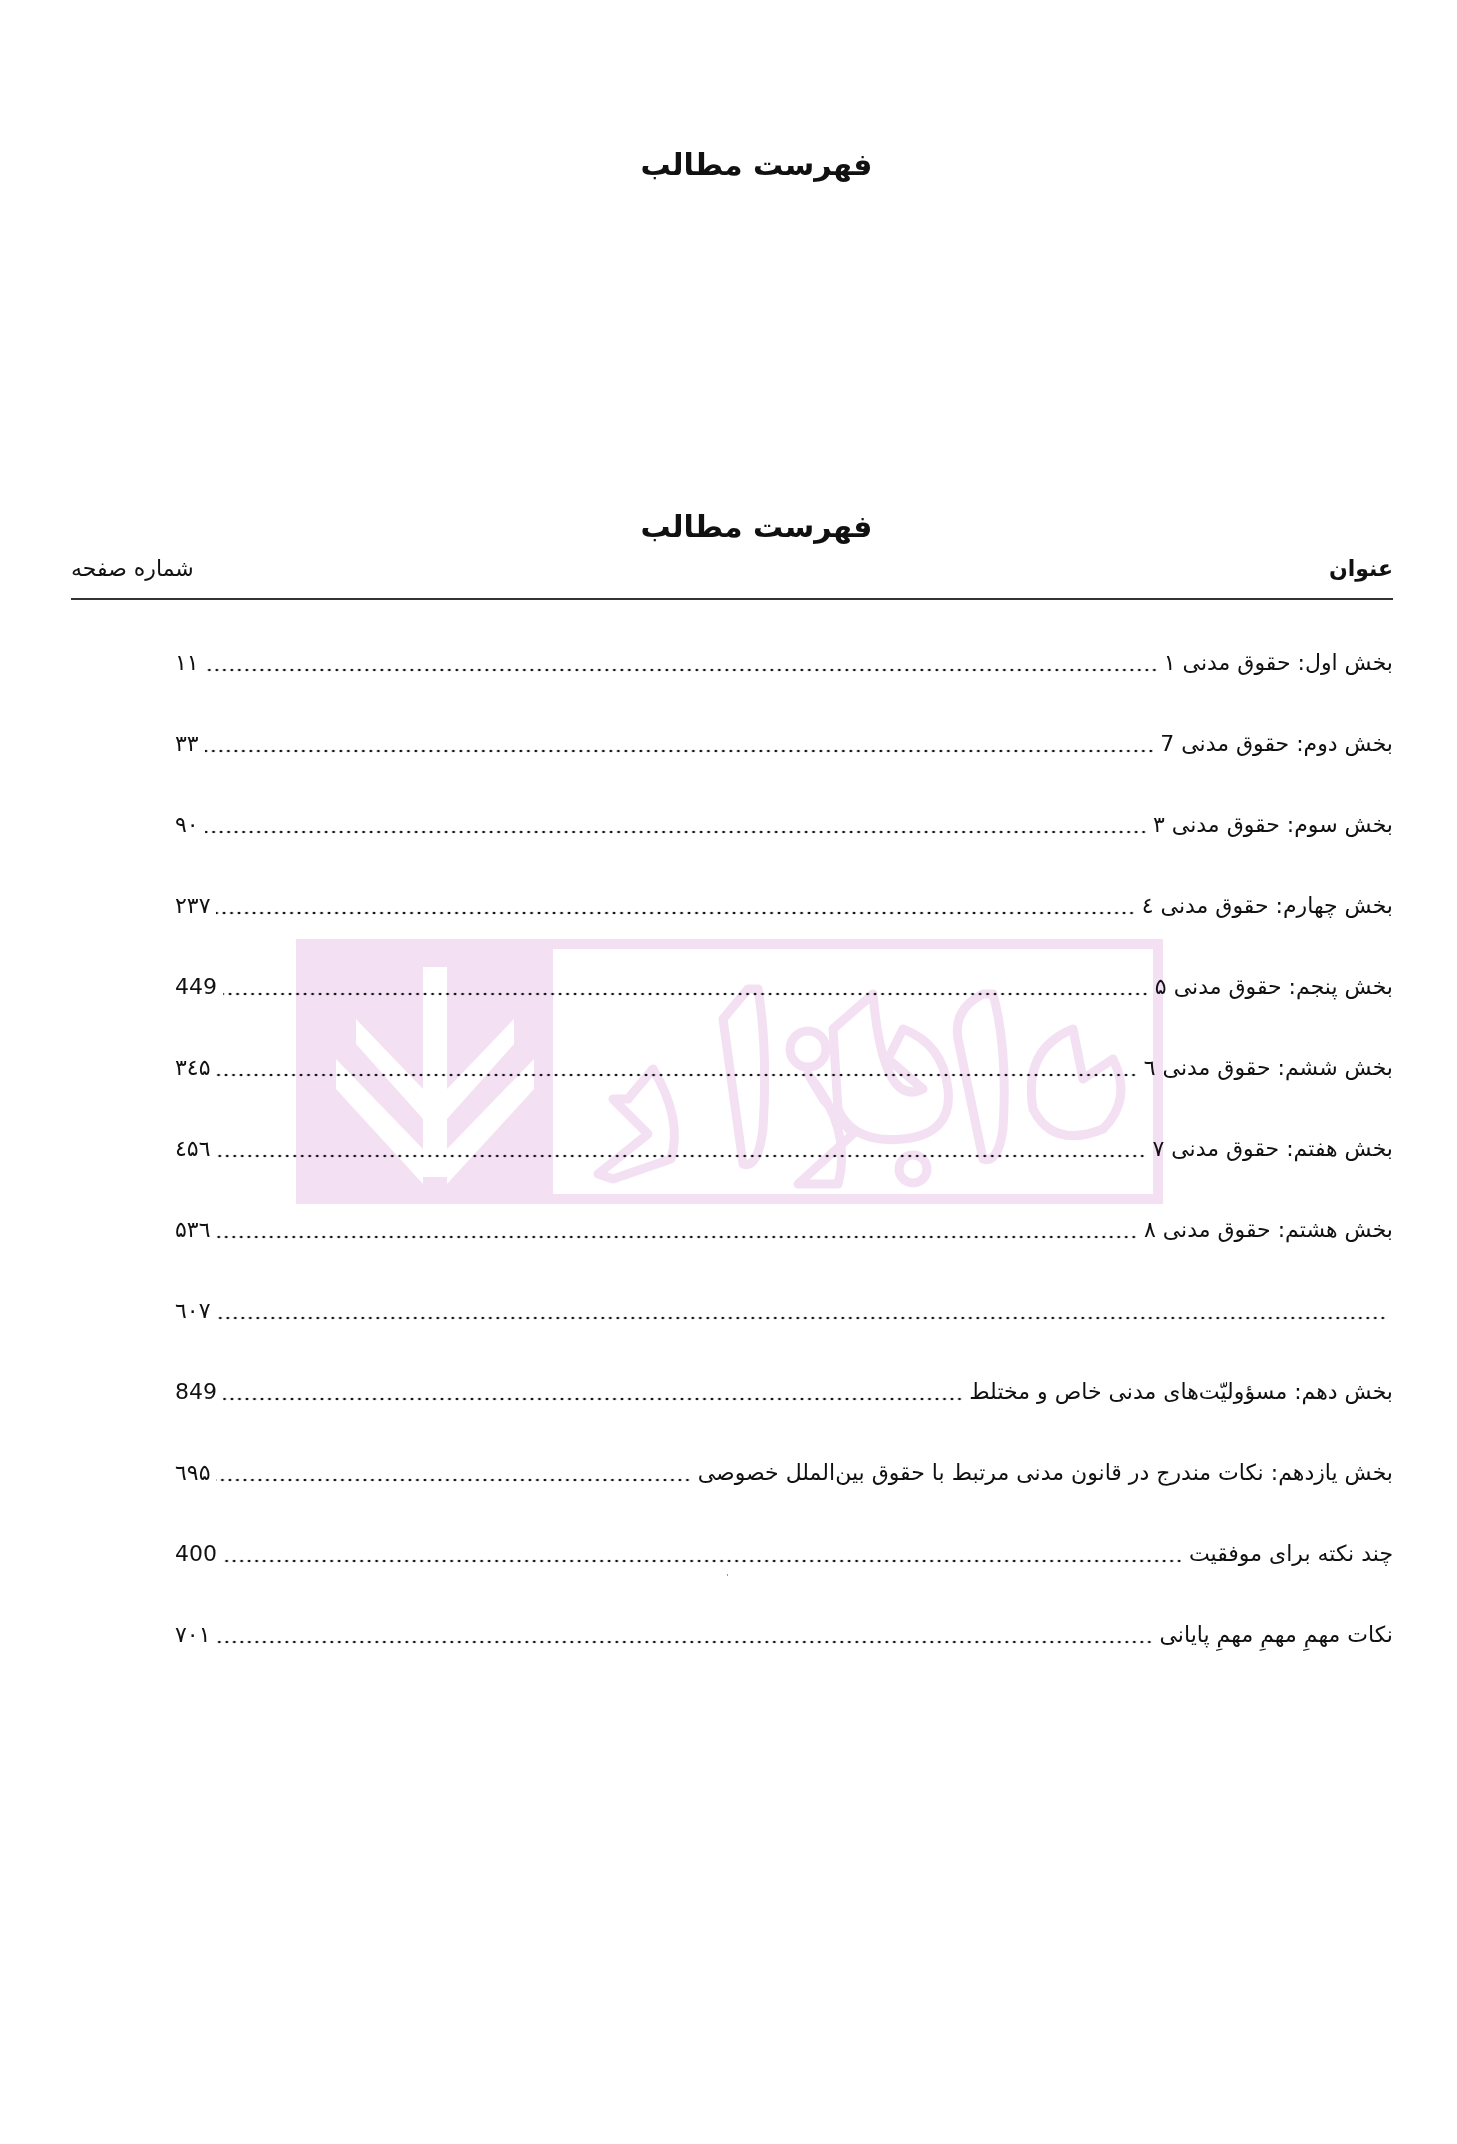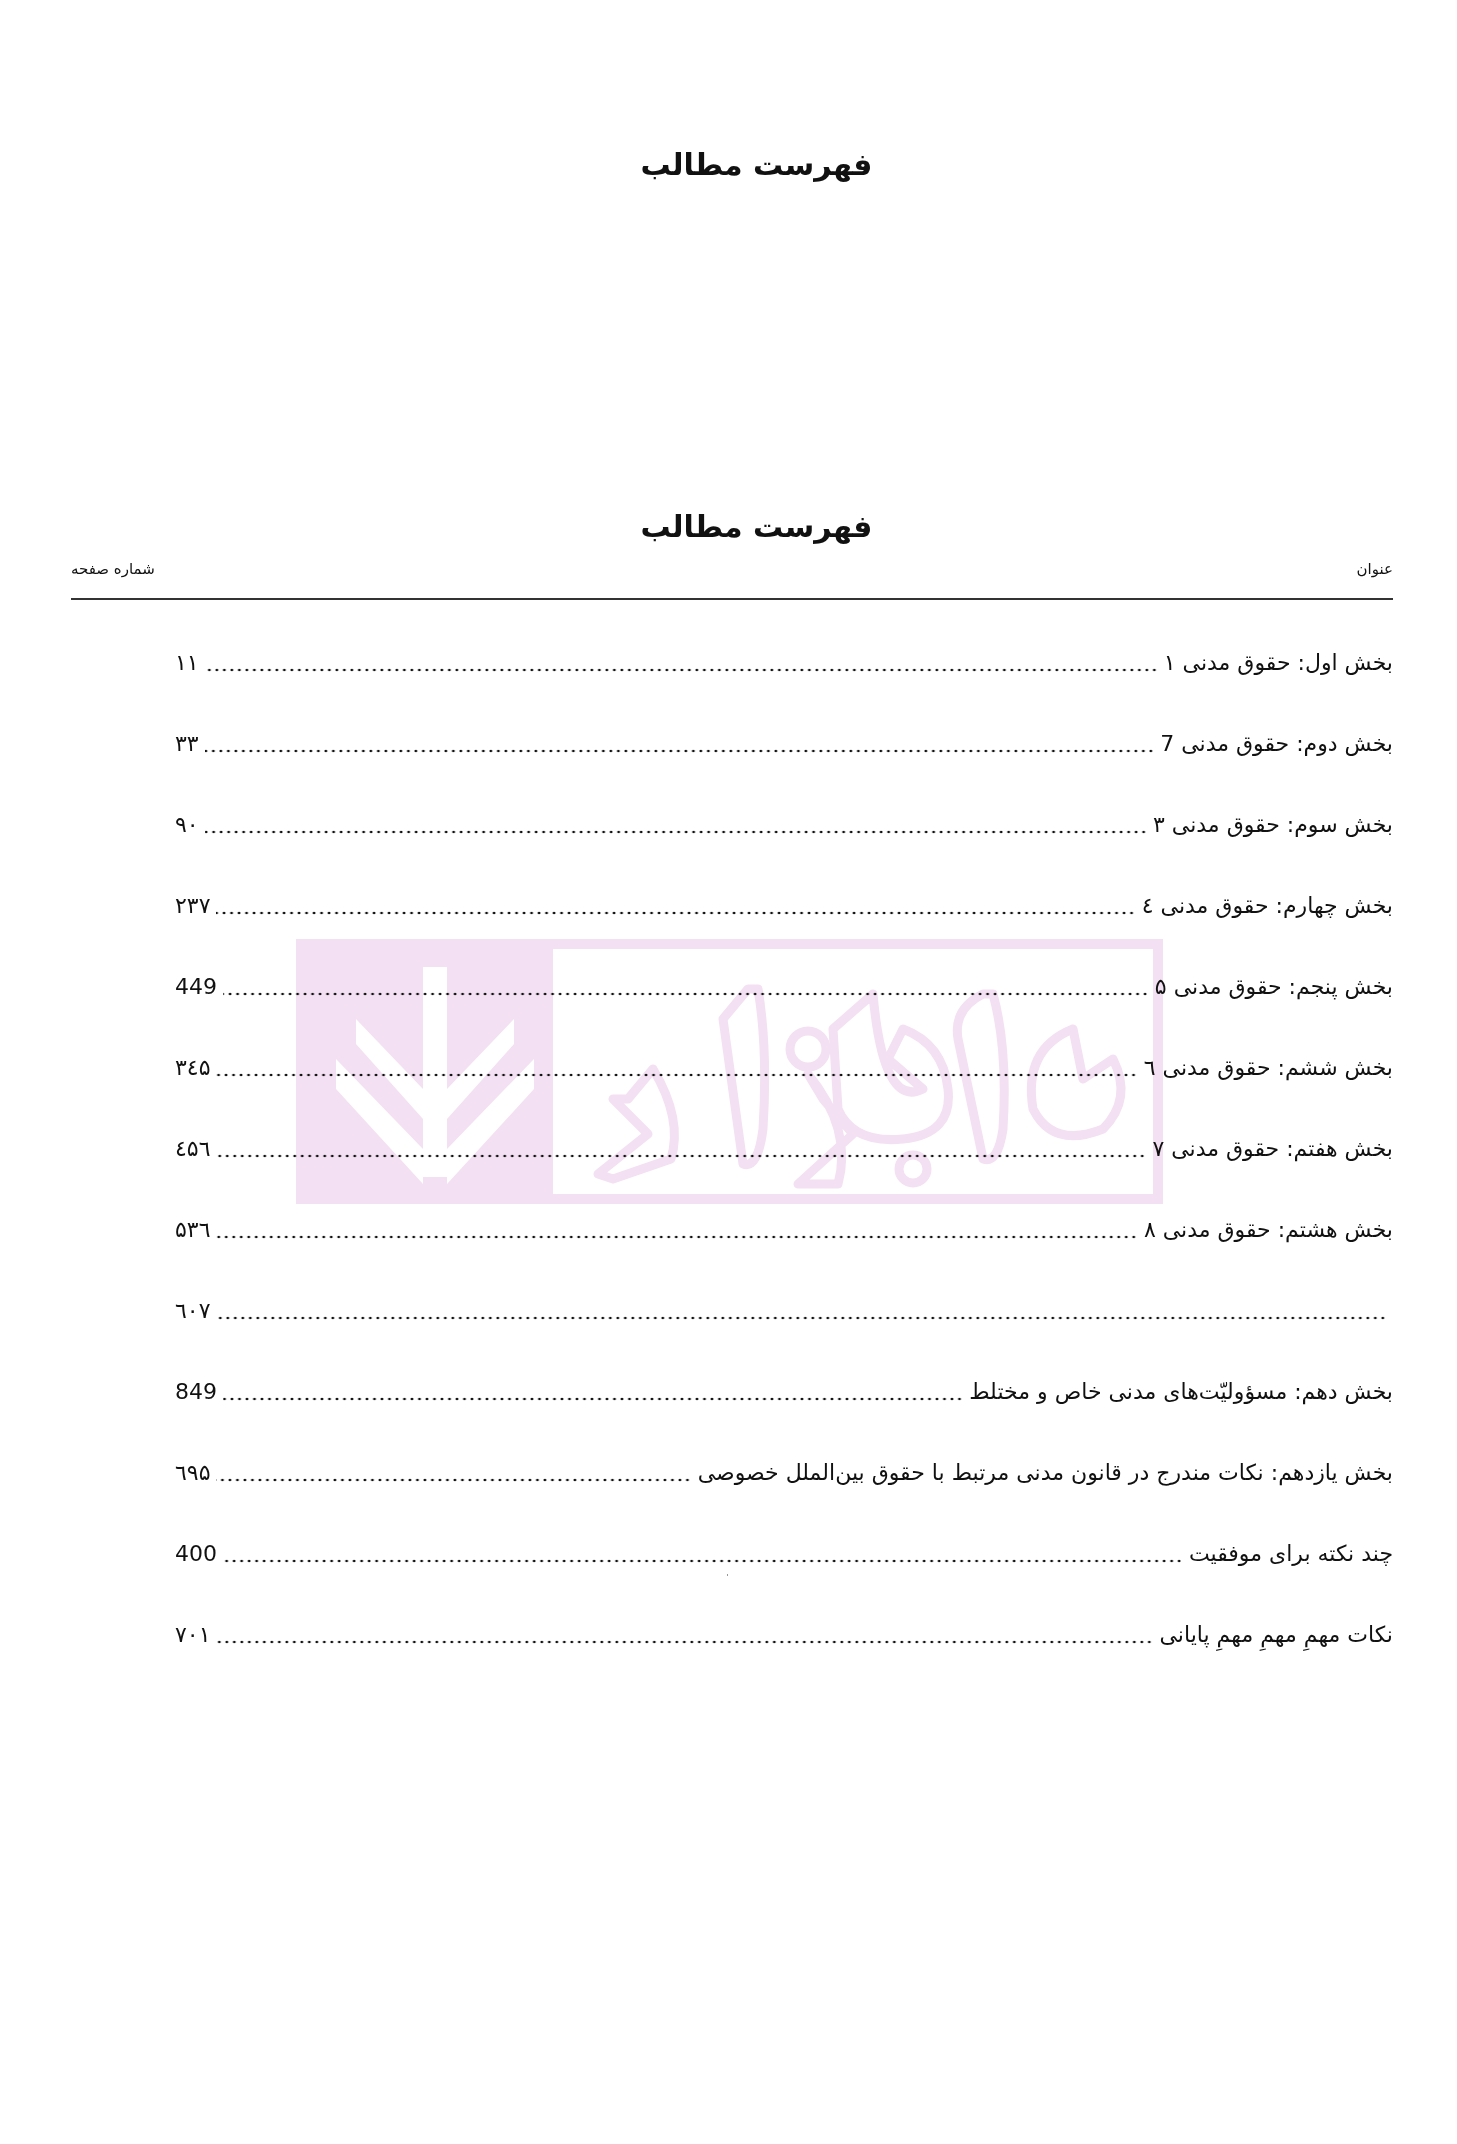--- a/index.html
+++ b/index.html
@@ -1,21 +1,21 @@
 <!DOCTYPE html>
 <html><head>
 <meta charset="utf-8">
 <style>
   html, body { margin:0; padding:0; background:#ffffff; }
   body { width:1457px; height:2144px; position:relative; overflow:hidden;
          font-family:"DejaVu Sans", sans-serif; color:#111; }
   .page-title { position:absolute; left:0; width:1457px; text-align:center;
                 font-family:"DejaVu Sans", sans-serif; font-weight:bold; font-size:30px;
                 direction:rtl; line-height:40px;padding-left:28px; }
-  .hdr { position:absolute; top:554px; font-size:15px; direction:rtl; line-height:30px; }
+  .hdr { position:absolute; top:554px; font-size:22px; direction:rtl; line-height:30px; }
   .hdr-rule { position:absolute; left:71px; width:1322px; top:598px; height:0;
               border-top:2px solid #333; }
   .watermark { position:absolute; left:296px; top:939px; width:867px; height:265px;
                background:#f3e0f2; z-index:0; }
   .wm-inner { position:absolute; left:257px; top:10px; right:10px; bottom:10px; background:#fff; }
   .wm-logo { position:absolute; left:0; top:0; width:257px; height:265px; }
   .wm-text { position:absolute; left:257px; top:10px; width:600px; height:245px; }
   .toc { position:absolute; left:0; top:0; width:1457px; z-index:1; }
   .row { position:absolute; left:155px; width:1238px; height:40px; direction:rtl;
          display:flex; align-items:center; font-size:22px; line-height:40px; }
@@ -26,21 +26,21 @@
   .row .page { flex:0 0 auto; white-space:nowrap;margin-left:20px; }
   .speck { position:absolute; left:727px; top:1574px; width:1px; height:2px; background:#999; }
 </style>
 </head>
 <body>
 
 <div class="page-title" style="top:145px;">فهرست مطالب</div>
 
 <div class="page-title" style="top:507px;">فهرست مطالب</div>
 
-<div class="hdr" style="right:64px;">عنوان</div>
+<div class="hdr" style="right:64px;font-weight:bold;">عنوان</div>
 <div class="hdr" style="left:71px;">شماره صفحه</div>
 <div class="hdr-rule"></div>
 
 <div class="watermark">
   <div class="wm-inner"></div>
   <svg class="wm-logo" viewBox="0 0 257 265">
     <g fill="#ffffff">
       <rect x="127" y="28" width="24" height="210"></rect>
       <polygon points="60,80 60,105 127,180 127,150"></polygon>
       <polygon points="218,80 218,105 151,180 151,150"></polygon>

